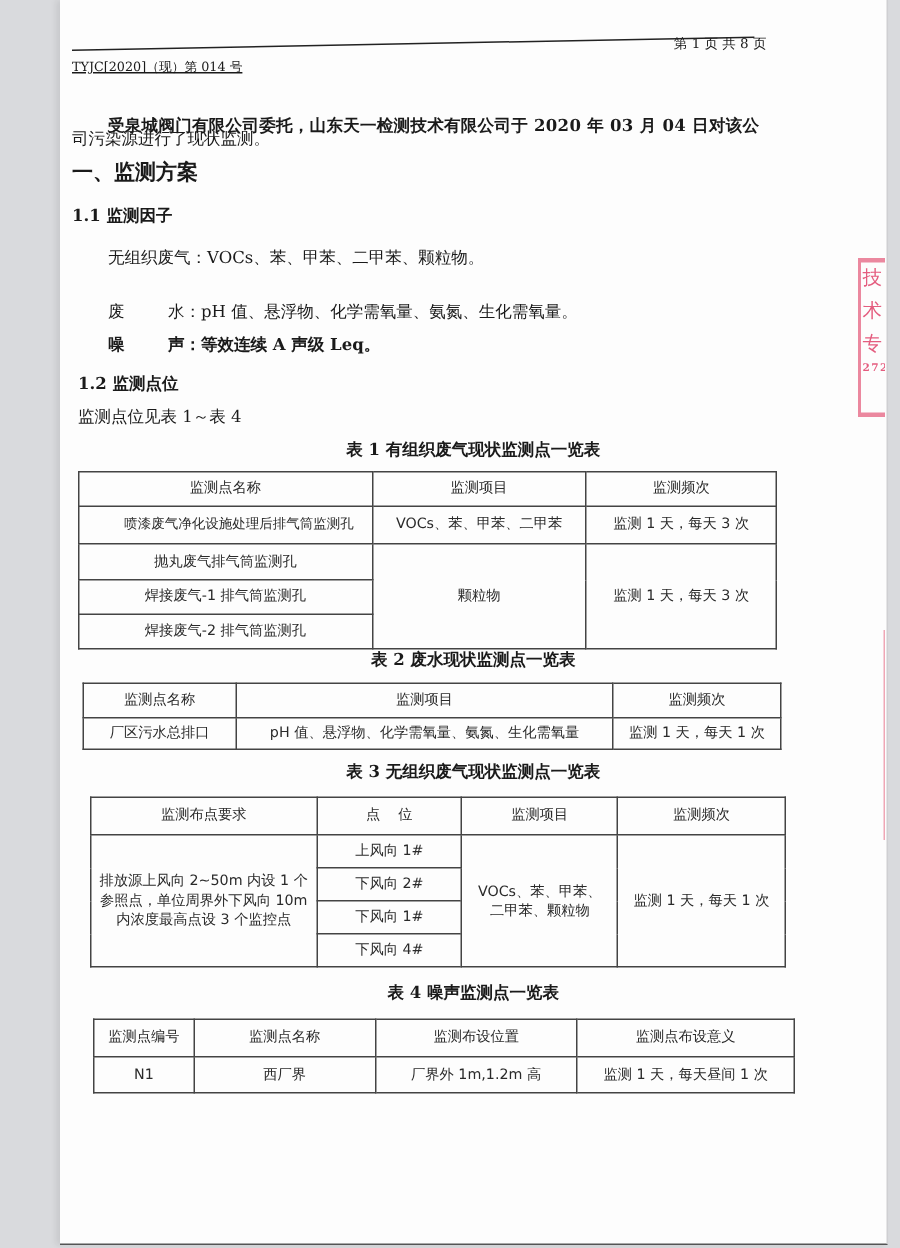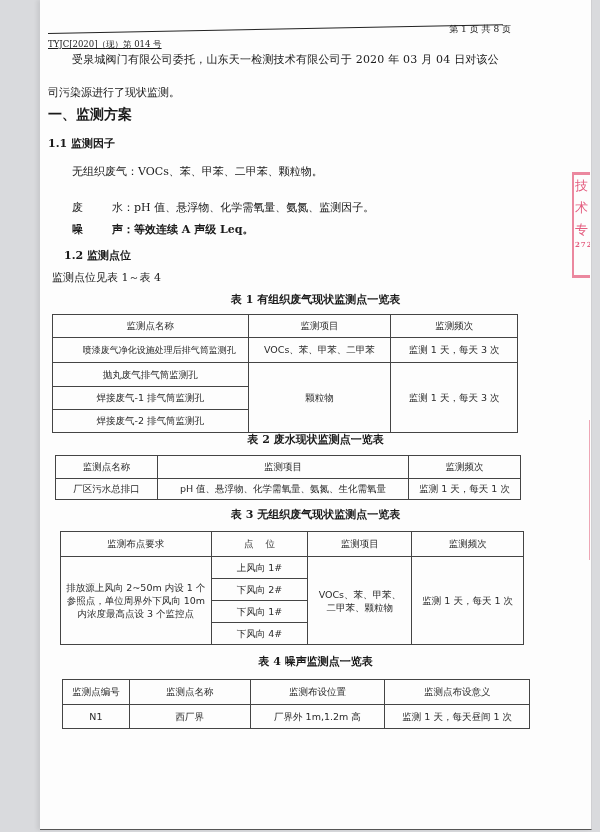--- a/index.html
+++ b/index.html
@@ -40,37 +40,37 @@
 </style>
 </head>
 <body>
 
 <div class="page">
 
   <div class="abs header-page">第 1 页  共 8 页</div>
   <div class="abs header-rule"></div>
   <div class="abs header-doc">TYJC[2020]（现）第 014 号</div>
 
-  <div class="abs body" style="left:32px; top:52px; letter-spacing:0.2px;">受泉城阀门有限公司委托，山东天一检测技术有限公司于 2020 年 03 月 04 日对该公</div>
+  <div class="abs body" style="left:32px; top:76px; letter-spacing:0.2px;font-weight:bold;">受泉城阀门有限公司委托，山东天一检测技术有限公司于 2020 年 03 月 04 日对该公</div>
   <div class="abs body" style="left:8px; top:85px;">司污染源进行了现状监测。</div>
 
   <div class="abs h1" style="left:8px; top:106px;text-align:center;">一、监测方案</div>
   <div class="abs h2" style="left:8px; top:136px;">1.1 监测因子</div>
 
   <div class="abs body" style="left:32px; top:164px;">
     <span>无组织废气：</span><span>VOCs、苯、甲苯、二甲苯、颗粒物。</span>
   </div>
   <div class="abs body" style="left:32px; top:200px;">
-    <span style="display:inline-block; width:40px;">废</span><span>水：</span><span>pH 值、悬浮物、化学需氧量、氨氮、监测因子。</span>
+    <span style="display:inline-block; width:40px;">废</span><span>水：</span><span>pH 值、悬浮物、化学需氧量、氨氮、生化需氧量。</span>
   </div>
   <div class="abs body" style="left:32px; top:222px;font-weight:bold;">
     <span style="display:inline-block; width:40px;">噪</span><span>声：</span><span>等效连续 A 声级 Leq。</span>
   </div>
 
-  <div class="abs h2" style="left:24px; top:248px;text-align:right;">1.2 监测点位</div>
+  <div class="abs h2" style="left:12px; top:248px;text-align:right;">1.2 监测点位</div>
   <div class="abs body" style="left:12px; top:270px;">监测点位见表 1～表 4</div>
 
   <div class="abs caption" style="top:292px;">表 1  有组织废气现状监测点一览表</div>
   <table style="left:12px; top:314px; width:466px;">
     <colgroup>
         <col style="width:196px">
         <col style="width:143px">
         <col style="width:127px">
       </colgroup>
     <tbody>

